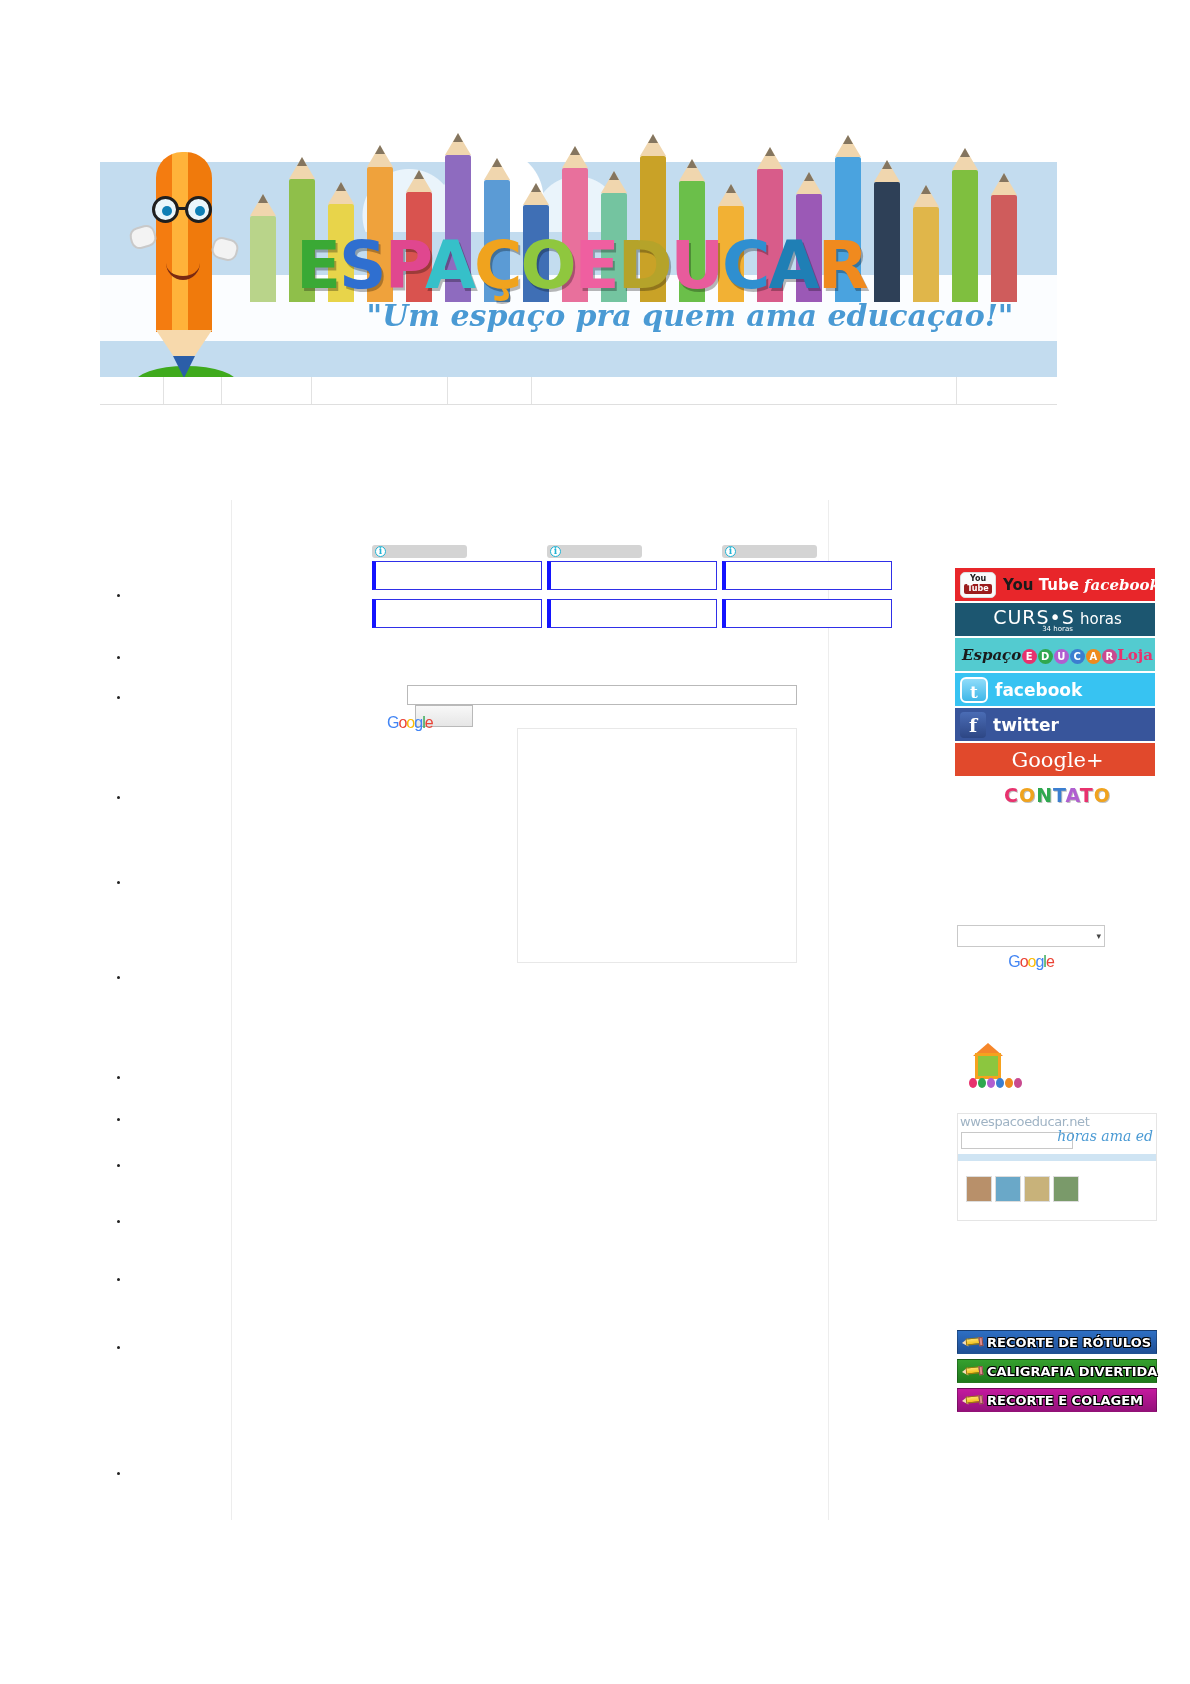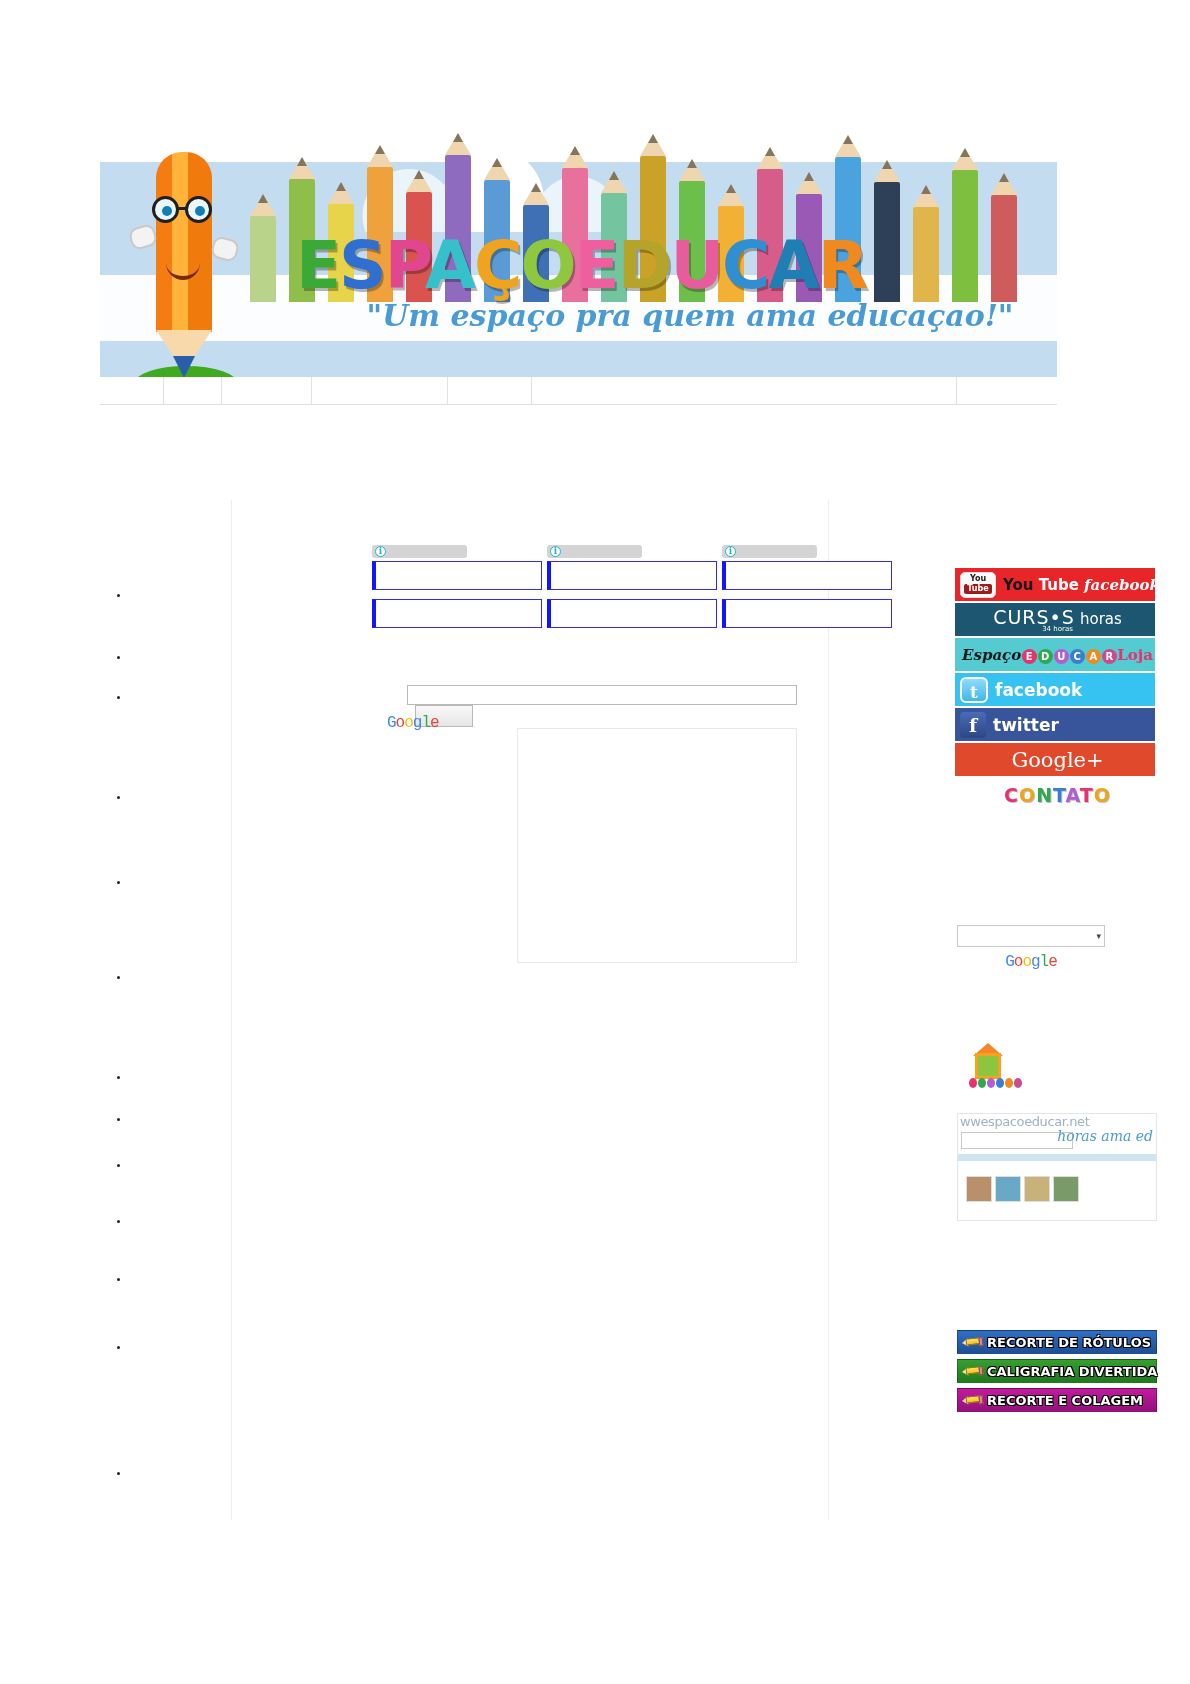--- a/index.html
+++ b/index.html
@@ -181,21 +181,21 @@
   .gsearch { position: absolute; left: 175px; top: 185px; width: 460px; }
   .gs-input {
     width: 390px; height: 20px; border: 1px solid #b9b9b9; background: #fff;
     font-size: 11px; padding: 0 4px; vertical-align: middle;
   }
   .gs-btn {
     width: 58px; height: 22px; vertical-align: middle; margin-left: 8px;
     background: linear-gradient(#f8f8f8,#e6e6e6); border: 1px solid #b9b9b9;
     font-size: 11px; color: #333;
   }
-  .g-logo { margin-top: 8px; font-family: Liberation Mono, monospace; font-size: 16px; letter-spacing: -1px; }
+  .g-logo { margin-top: 8px; font-family: Liberation Sans, sans-serif; font-size: 16px; letter-spacing: -1px; }
   .g-logo .b { color: #4285f4; } .g-logo .r { color: #ea4335; }
   .g-logo .y { color: #fbbc05; } .g-logo .g { color: #34a853; }
   .gs-logo-left { position: absolute; left: 155px; top: 206px; }
 
   .result-frame {
     position: absolute; left: 285px; top: 228px;
     width: 280px; height: 235px; border: 1px solid #e8e8e8; background: #fff;
   }
 
   

